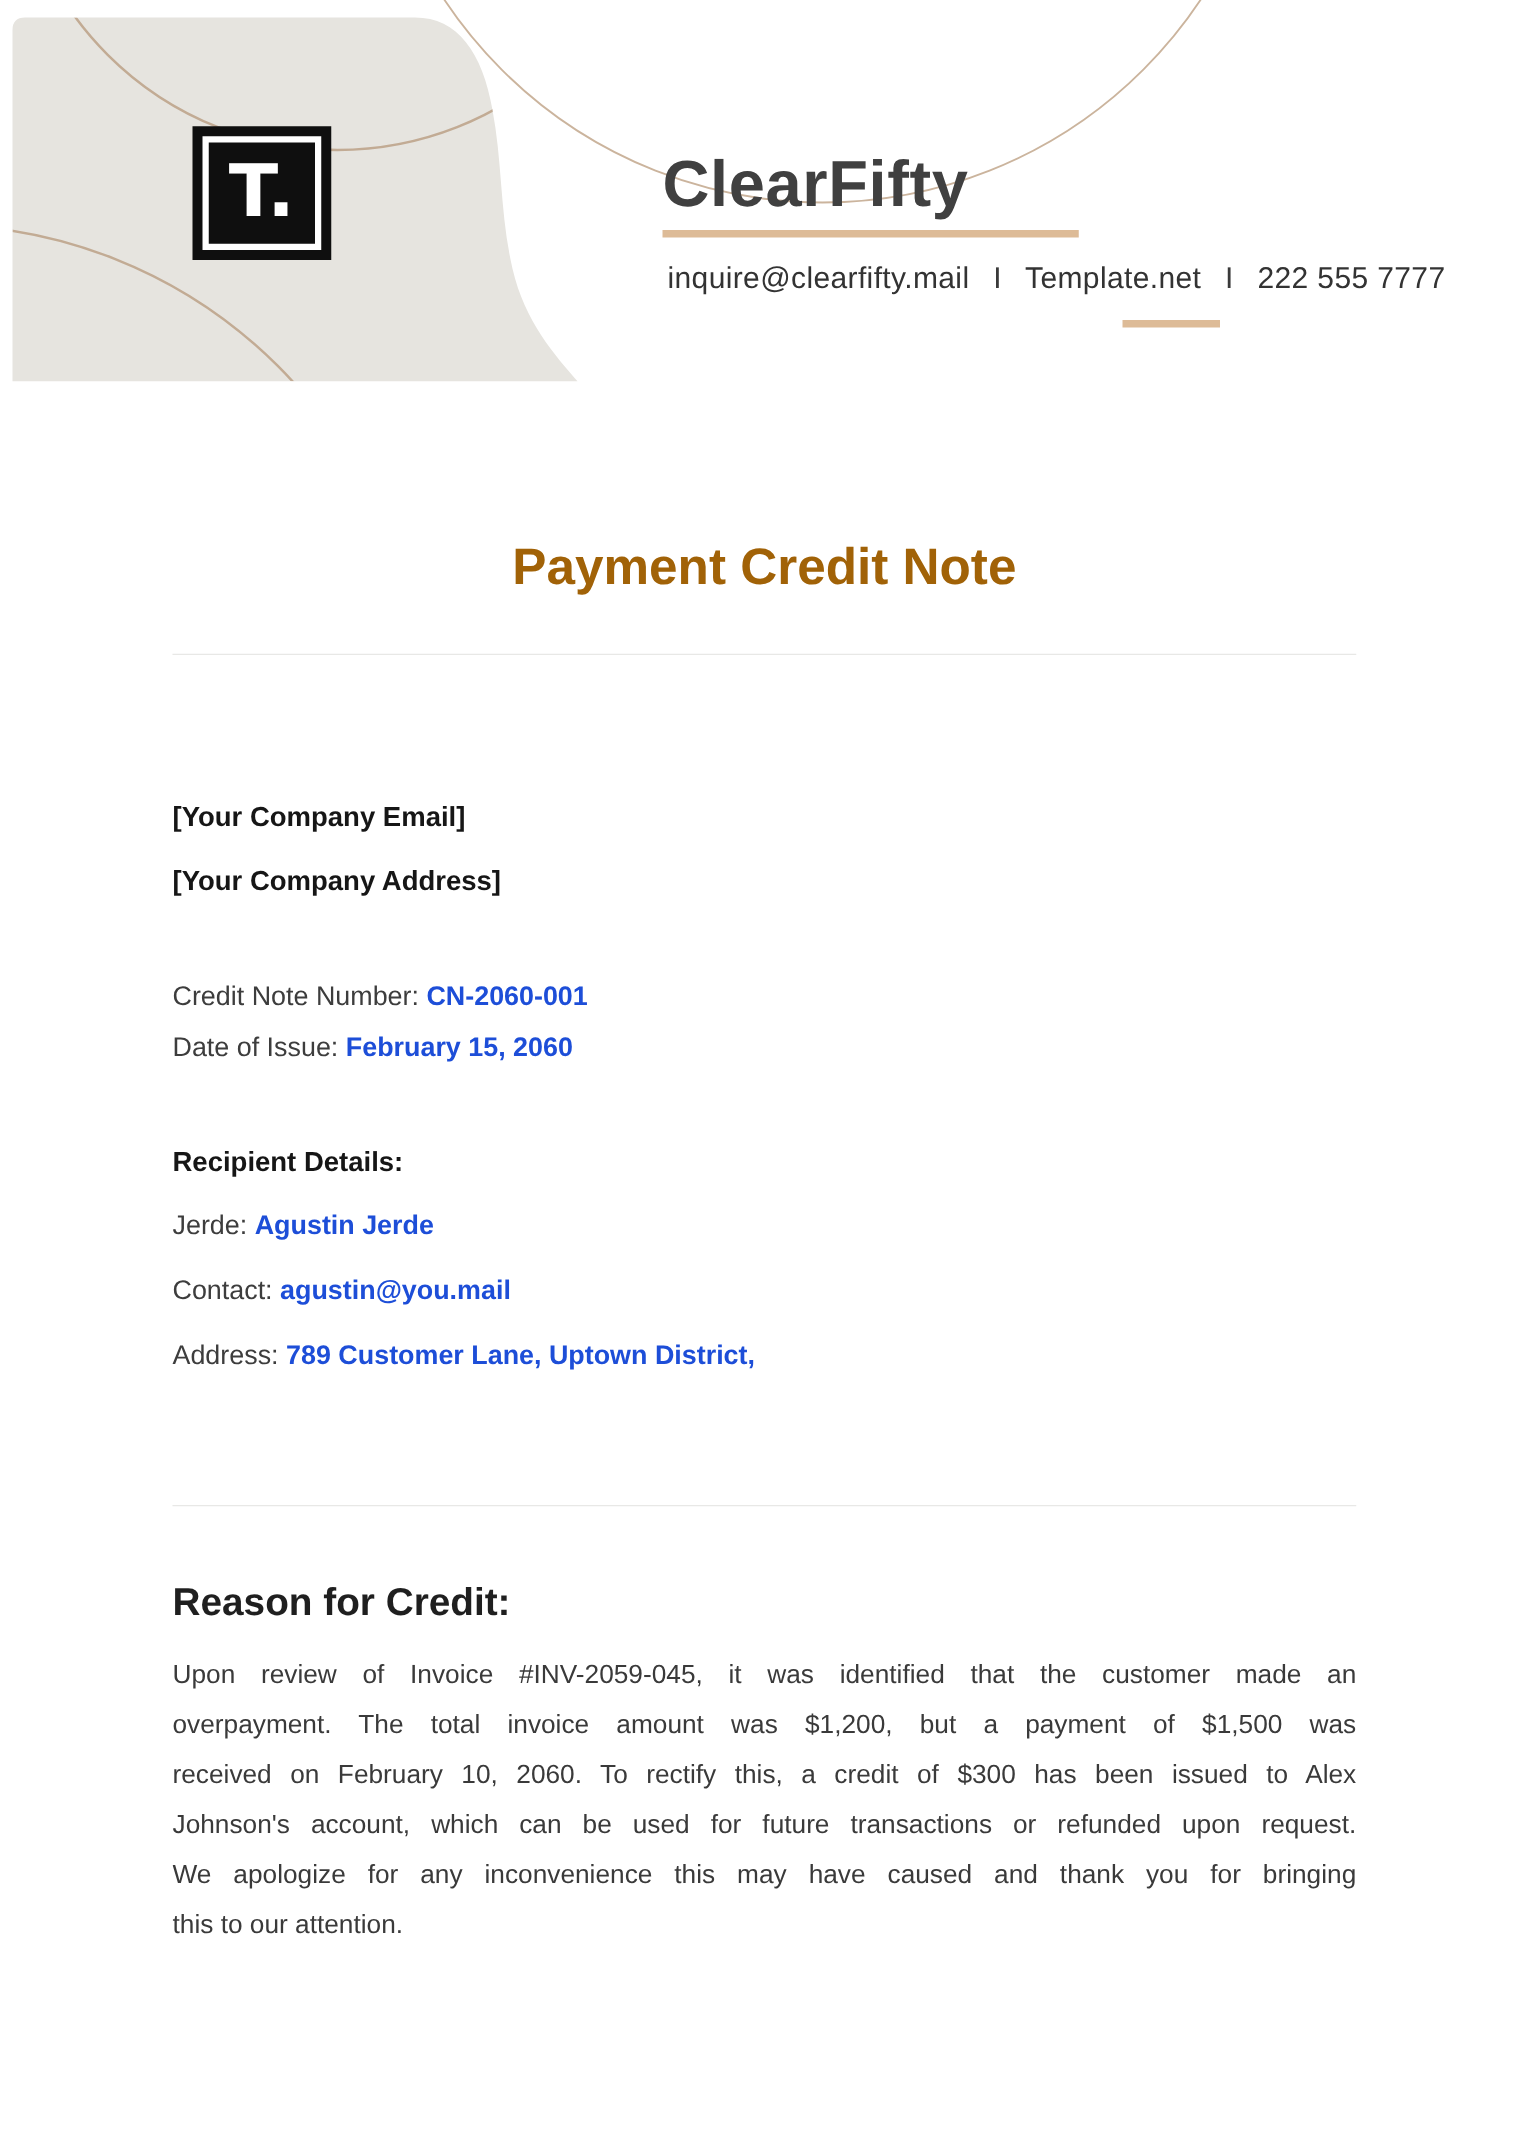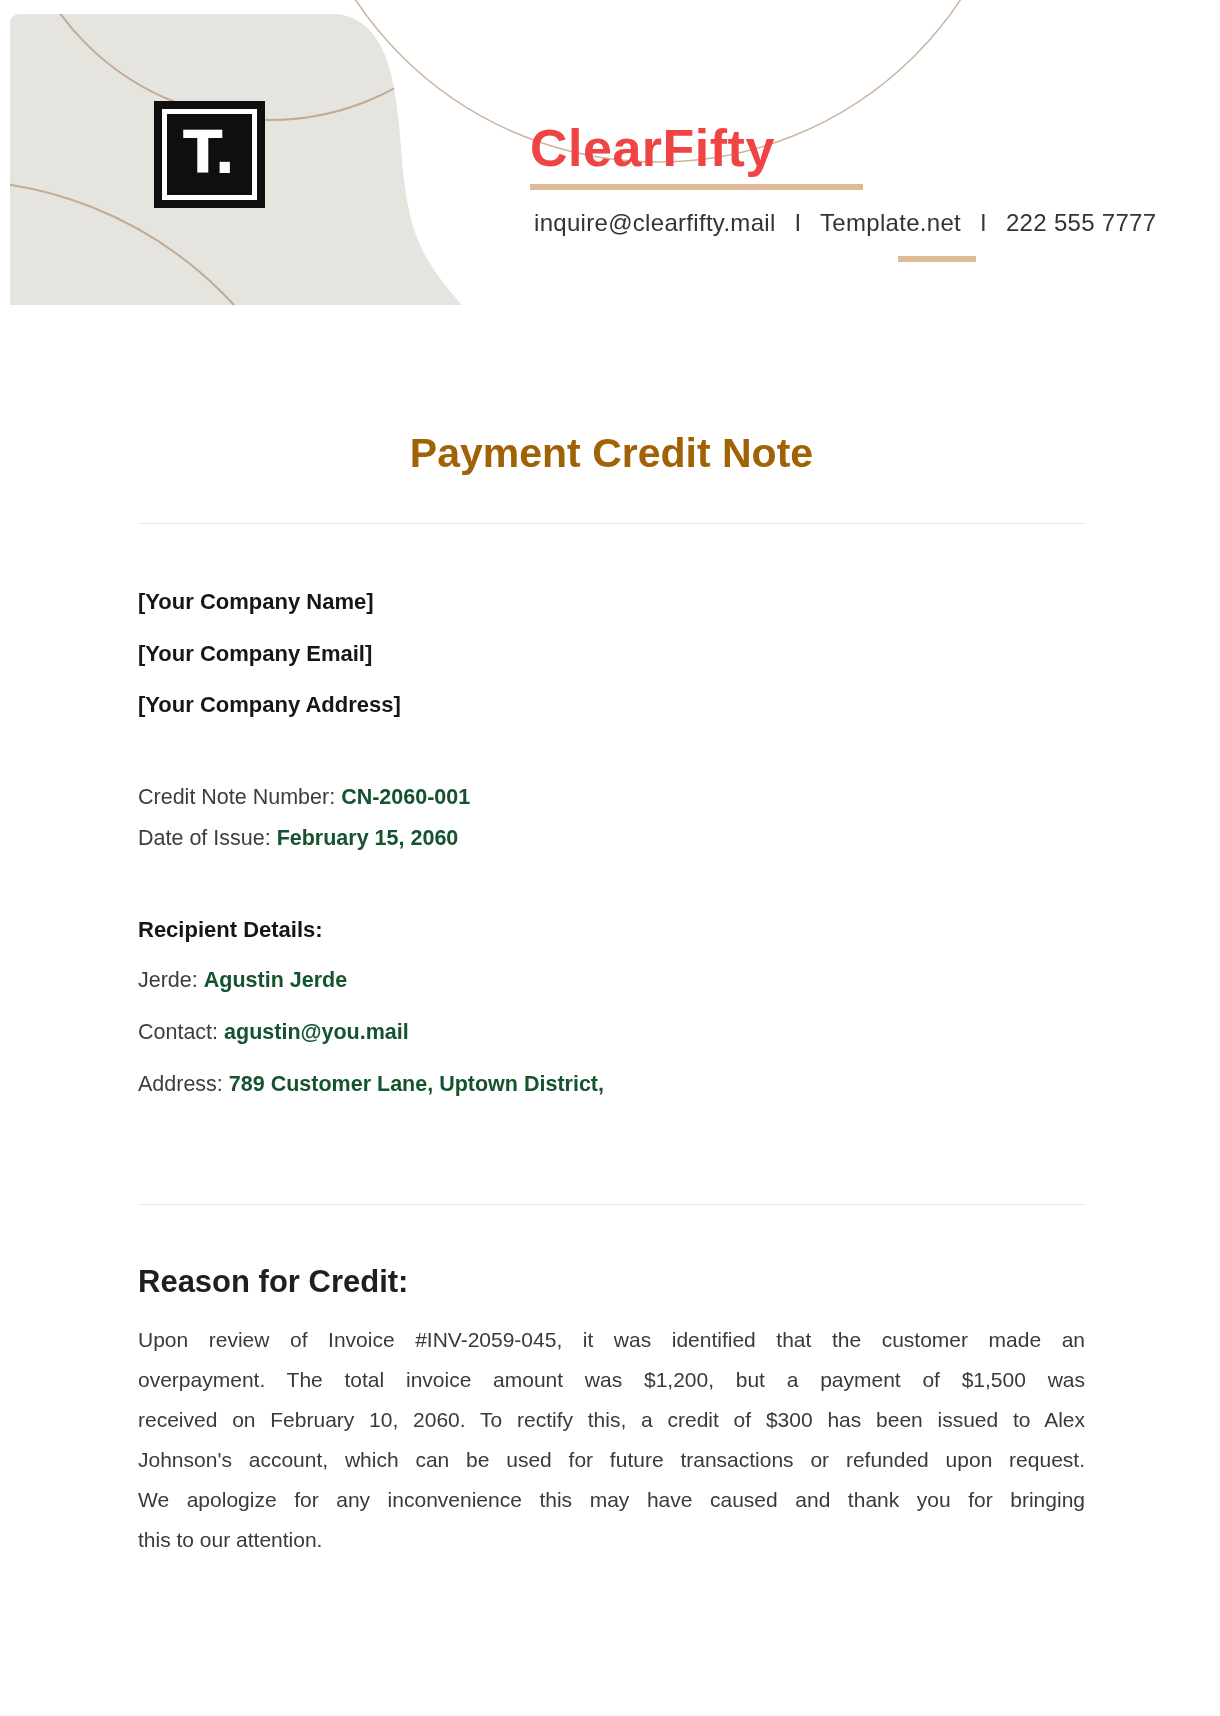--- a/index.html
+++ b/index.html
@@ -10,40 +10,40 @@
   .hdr-svg{position:absolute;top:0;left:0;display:block;}
 
   .logo{position:absolute;left:154px;top:101px;width:111px;height:107px;background:#0f0f0f;}
   .logo-ring{position:absolute;left:8px;top:8px;right:8px;bottom:8px;
              border:5px solid #ffffff;background:#0f0f0f;
              display:flex;align-items:center;justify-content:center;box-sizing:border-box;}
   .logo-text{color:#ffffff;font-family:"DejaVu Sans",sans-serif;font-weight:bold;
              font-size:58px;line-height:1;padding-bottom:4px;}
 
   .brand{position:absolute;left:530px;top:118px;width:420px;
-         font-size:52px;font-weight:bold;color:#ef4444;letter-spacing:0.5px;white-space:nowrap;}
+         font-size:52px;font-weight:bold;color:#404040;letter-spacing:0.5px;white-space:nowrap;}
   .brand-underline{position:absolute;left:530px;top:184px;width:333px;height:6px;background:#ddbb97;}
 
   .contact{position:absolute;left:534px;top:209px;font-size:24px;color:#333333;
            letter-spacing:0.3px;white-space:nowrap;}
   .contact .sep{display:inline-block;margin:0 12px;color:#3a3a3a;}
 
   .accent-bar{position:absolute;left:898px;top:256px;width:78px;height:6px;background:#ddbb97;}
 
   
   .doc-title{position:absolute;left:138px;top:430px;width:947px;text-align:center;
              font-size:41px;font-weight:bold;color:#a16207;letter-spacing:0px;}
 
   .divider{position:absolute;left:138px;width:947px;height:1px;background:#e8e8e6;}
   .divider.d1{top:523px;}
   .divider.d2{top:1204px;}
 
   .line{position:absolute;left:138px;width:947px;font-size:21.5px;line-height:28px;
         color:#3d3d3d;white-space:nowrap;}
-  .line .val{font-weight:bold;color:#14532d;}
+  .line .val{font-weight:bold;color:#1d4ed8;}
   .bold-line{font-weight:bold;color:#161616;font-size:22px;}
 
   .company-name{top:588px;}
   .company-email{top:640px;}
   .company-address{top:691px;}
   .meta-0{top:783px;}
   .meta-1{top:824px;}
   .recipient-heading{top:916px;}
   .recip-0{top:966px;}
   .recip-1{top:1018px;}
@@ -96,21 +96,20 @@
     <span>Template.net</span>
     <span class="sep">I</span>
     <span>222 555 7777</span>
   </div>
 
   <div class="accent-bar"></div>
 
   <div class="doc-title">Payment Credit Note</div>
   <div class="divider d1"></div>
 
-  <div class="line bold-line company-name">[Your Company Name]</div>
   <div class="line bold-line company-email">[Your Company Email]</div>
   <div class="line bold-line company-address">[Your Company Address]</div>
 
   <div class="line meta-0">
     <span>Credit Note Number:</span>
     <span class="val">CN-2060-001</span>
   </div>
   <div class="line meta-1">
     <span>Date of Issue:</span>
     <span class="val">February 15, 2060</span>

